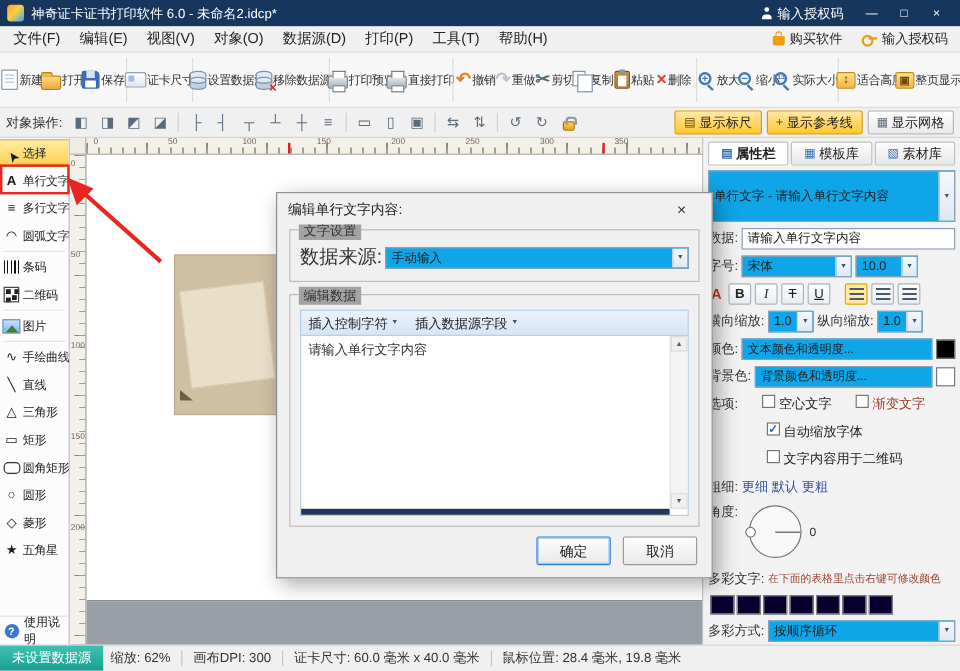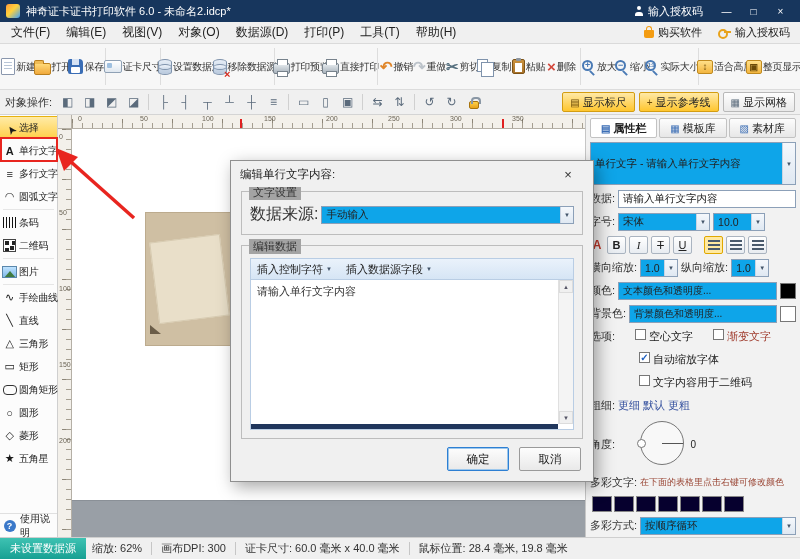--- a/index.html
+++ b/index.html
@@ -134,21 +134,21 @@
   .alignbtn.sel { background:#ffe9a0; border-color:#e0a800; }
   .bars { width:12px; height:10px; background:repeating-linear-gradient(#4a5a6c 0 2px,transparent 2px 4px); }
   .red-a { color:#c0392b; font-weight:bold; font-size:12px; width:14px; text-align:center; }
   .swatch { width:16px; height:16px; border:1px solid #777; flex-shrink:0; }
   .cb { width:11px; height:11px; background:#fff; border:1px solid #777; display:inline-flex; align-items:center; justify-content:center; font-size:10px; color:#1d5fbf; font-weight:bold; flex-shrink:0; }
   .cb.on::before { content:"✓"; }
   .cbrow { display:flex; align-items:flex-start; gap:3px; white-space:nowrap;margin-left:17px; }
   .optlabel { white-space:nowrap; }
   .opt-red { color:#a03c2e; }
   .linktxt { color:#34509e; }
-  .dial-row { display:flex; align-items:center; gap:23px; }
+  .dial-row { display:flex; align-items:flex-start; gap:7px; }
   .dial-wrap { position:relative; width:60px; height:50px; flex-shrink:0; }
   .dial { position:absolute; left:2px; top:2px; width:44px; height:44px; border:1px solid #777; border-radius:50%; background:#f8f8f8; }
   .dial::before { content:""; position:absolute; left:50%; top:50%; width:21px; height:1px; background:#555; }
   .dial::after { content:""; position:absolute; left:-4px; top:50%; margin-top:-4px; width:7px; height:7px; border-radius:50%; background:#fff; border:1px solid #777; }
   .dial-val { position:absolute; right:2px; top:20px; font-size:10px; color:#222; }
   .note { font-size:9px; line-height:1.3; color:#994433; }
   .msw-row { display:flex; gap:2px; padding-left:2px; }
   .msw { width:20px; height:16px; background:#06002e; border:1px solid #888; }
 
   

